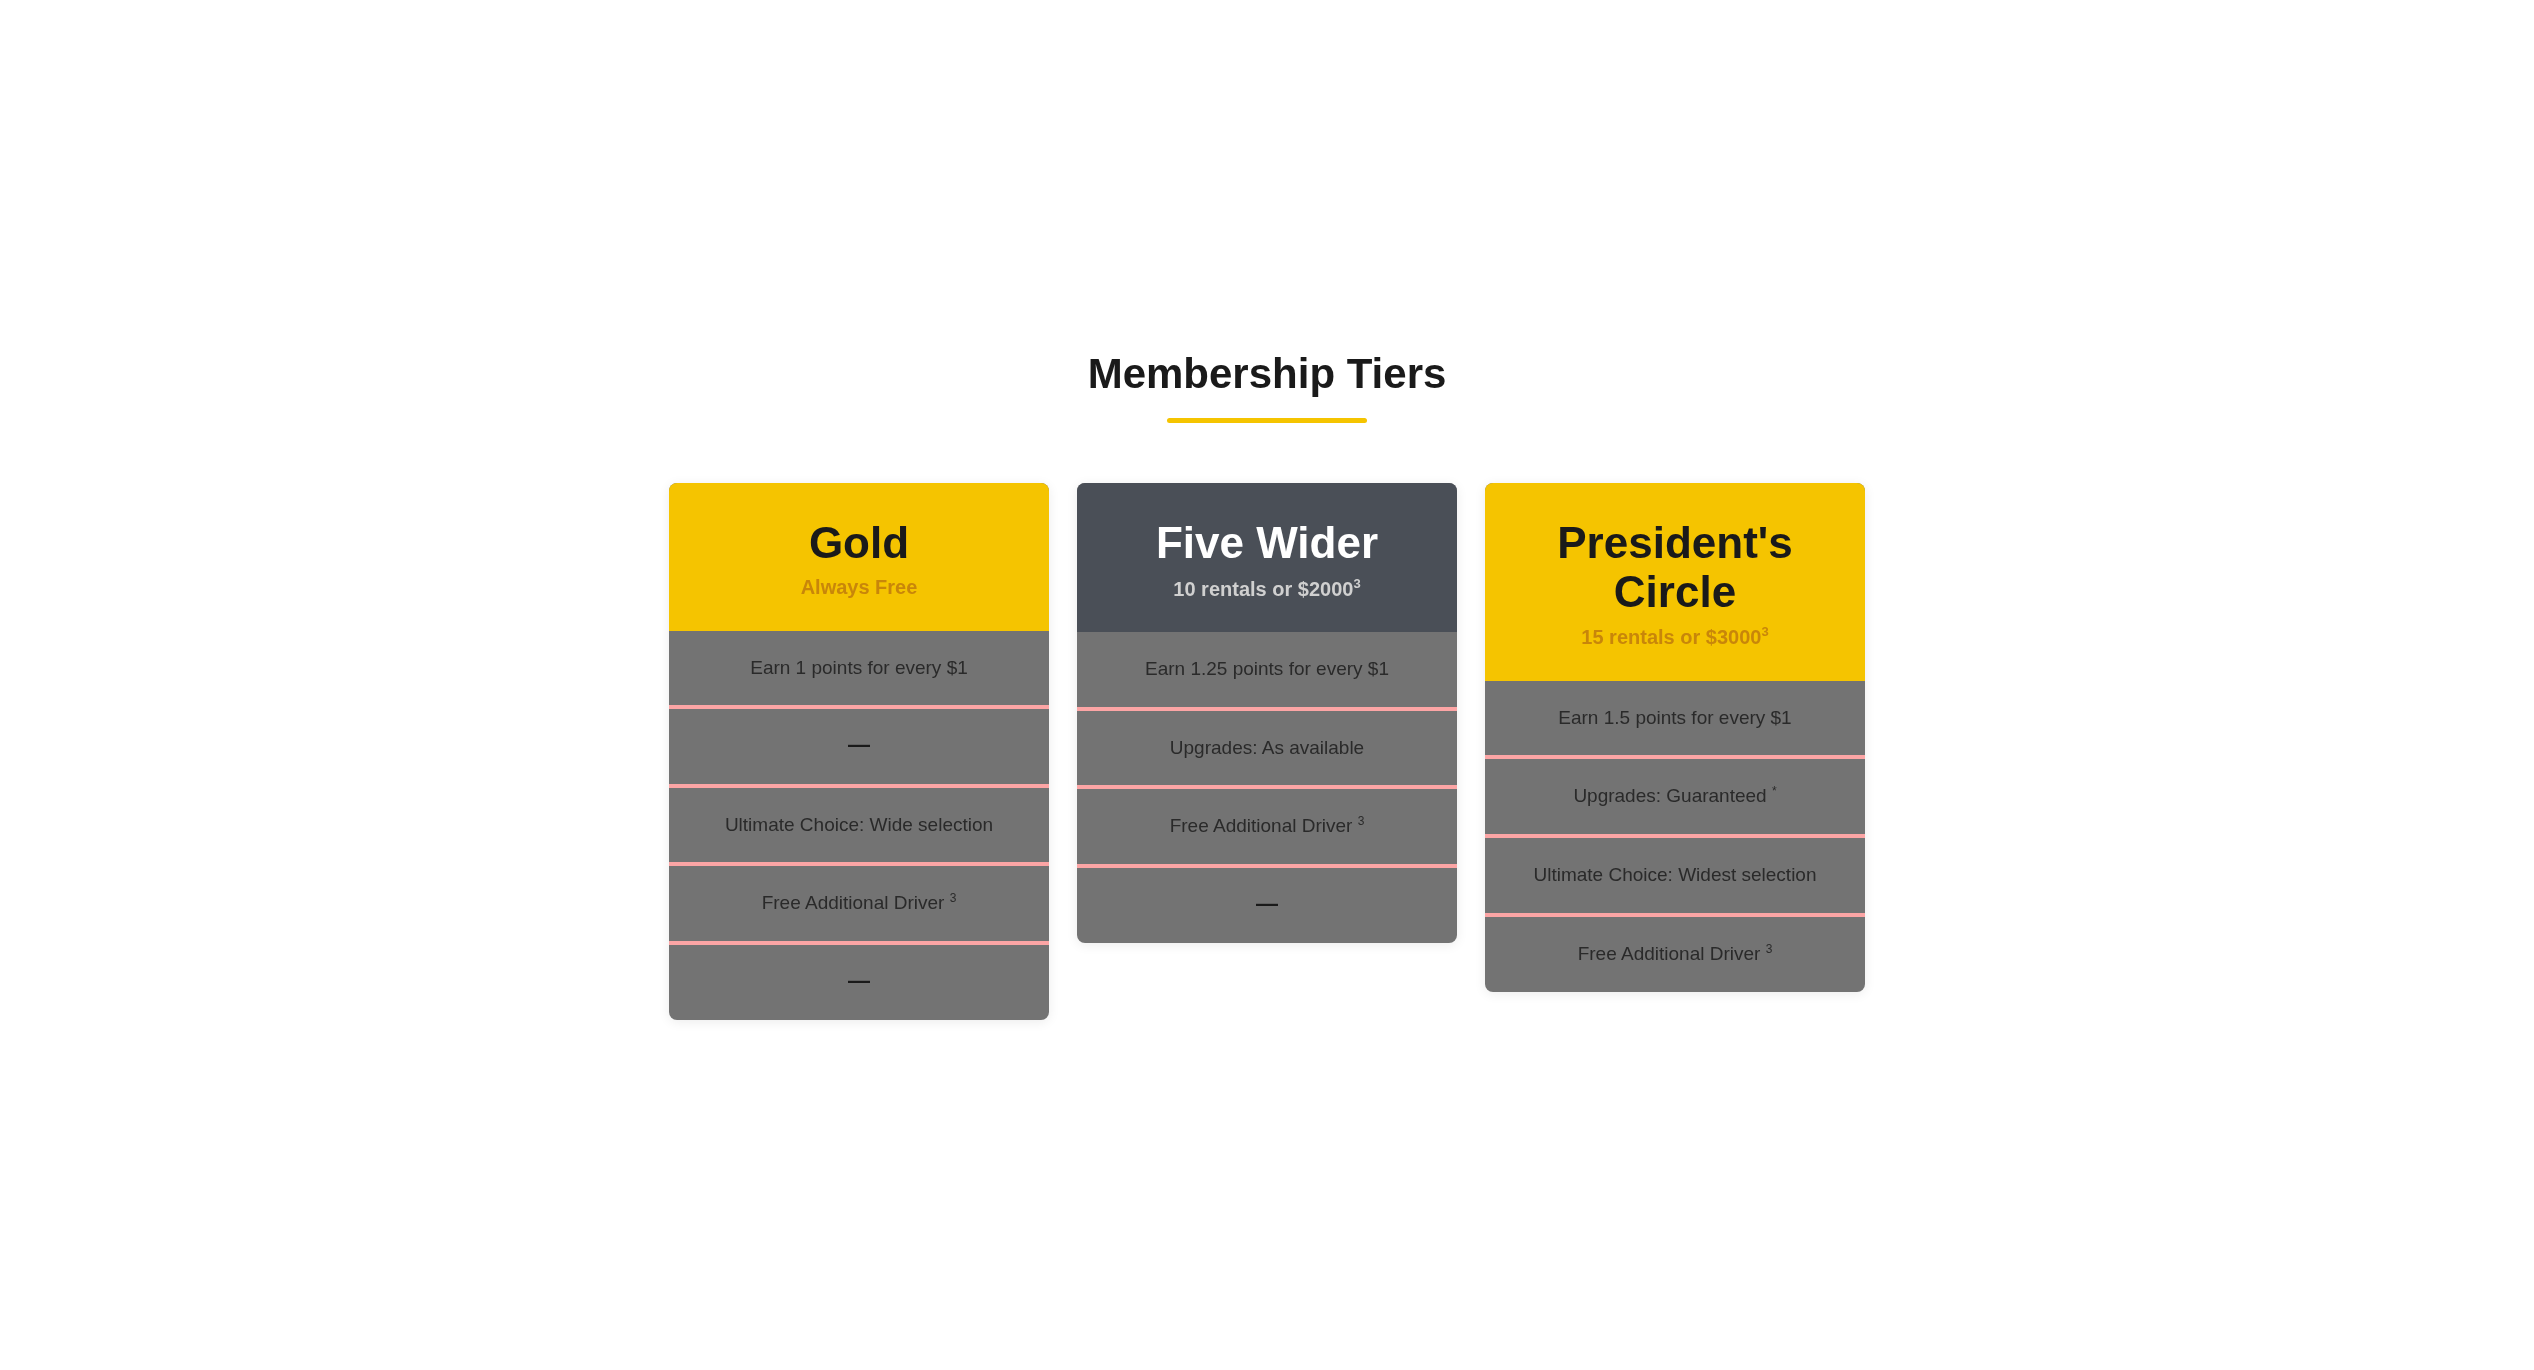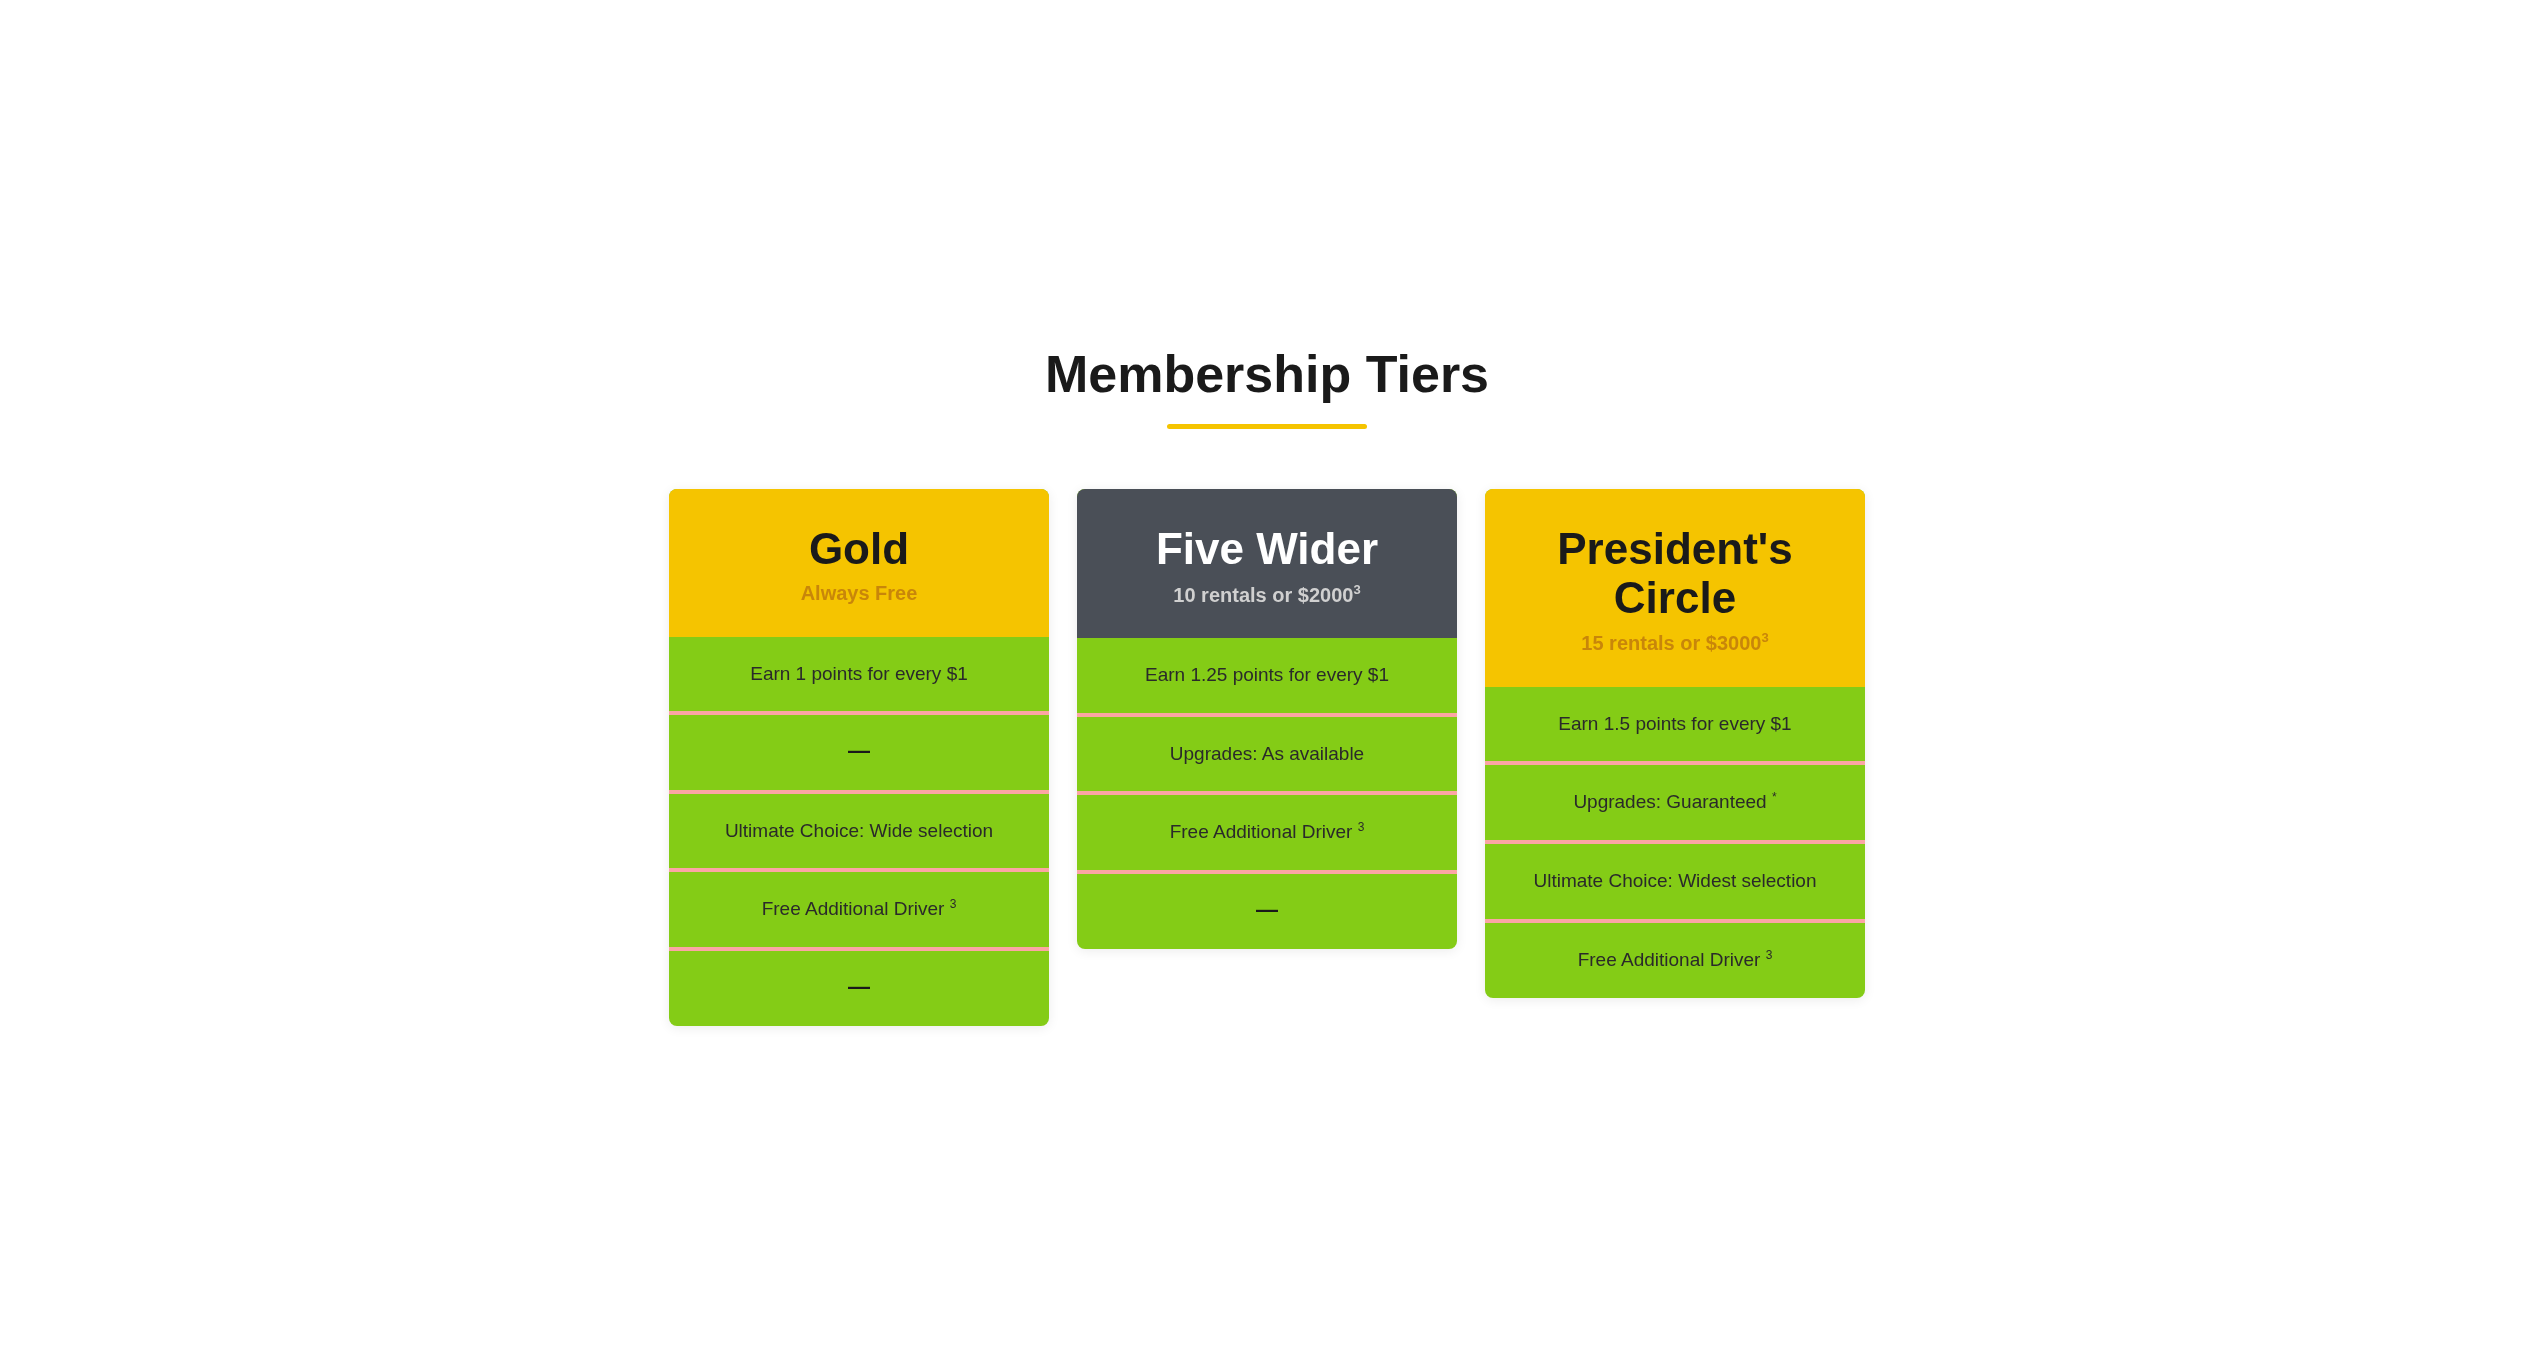--- a/index.html
+++ b/index.html
@@ -22,21 +22,21 @@
       width: 100%;
       max-width: 1267px;
     }
 
     .page-header {
       text-align: center;
       margin-bottom: 60px;
     }
 
     .page-title {
-      font-size: 52px;
+      font-size: 42px;
       font-weight: 700;
       color: #1a1a1a;
       margin-bottom: 20px;
     }
 
     .title-underline {
       width: 200px;
       height: 5px;
       background: #f5c400;
       margin: 0 auto;
@@ -49,21 +49,21 @@
       justify-content: center;
       align-items: flex-start;
     }
 
     .tier-card {
       flex: 1;
       max-width: 380px;
       border-radius: 8px;
       overflow: hidden;
       box-shadow: 0 2px 12px rgba(0,0,0,0.08);
-      background: #84cc16;
+      background: #737373;
     }
 
     .tier-header {
       padding: 36px 24px 32px;
       text-align: center;
     }
 
     .tier-header.gold-header {
       background: #f5c400;
     }

